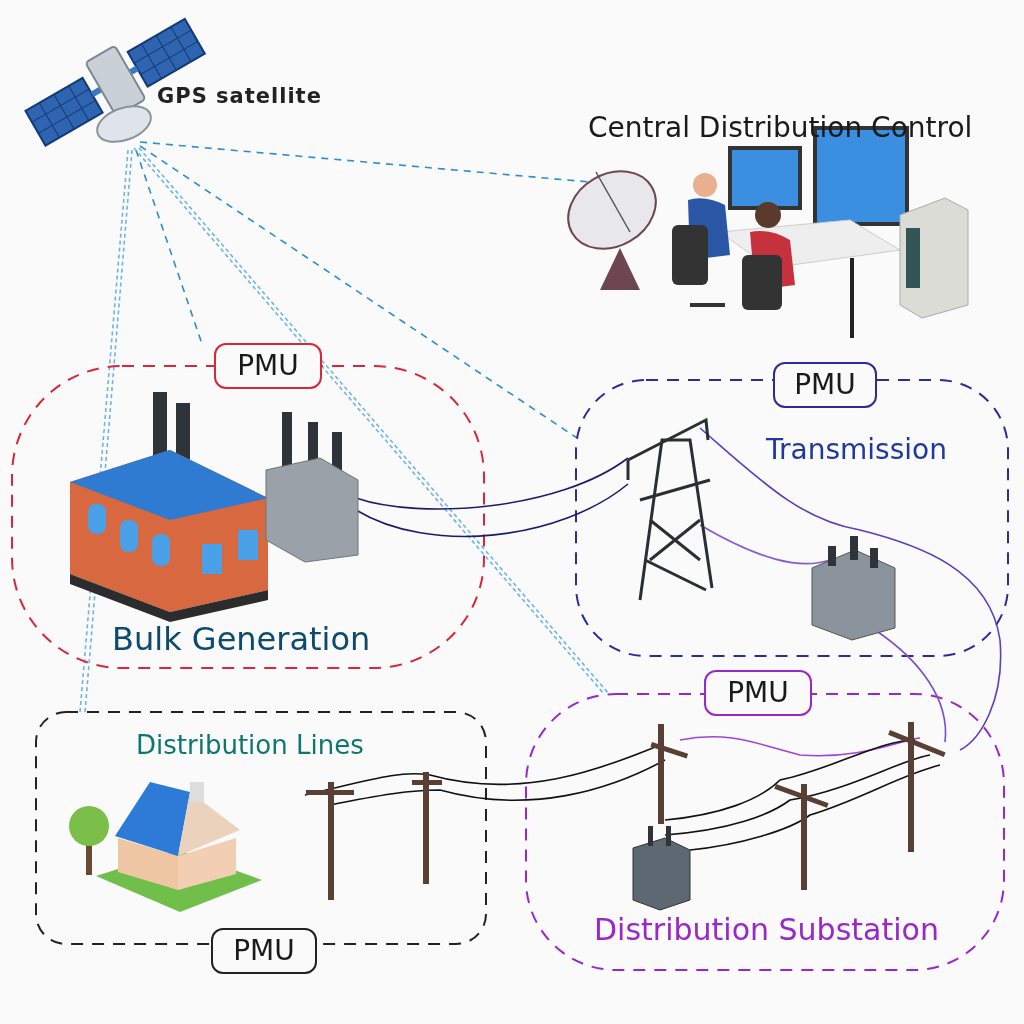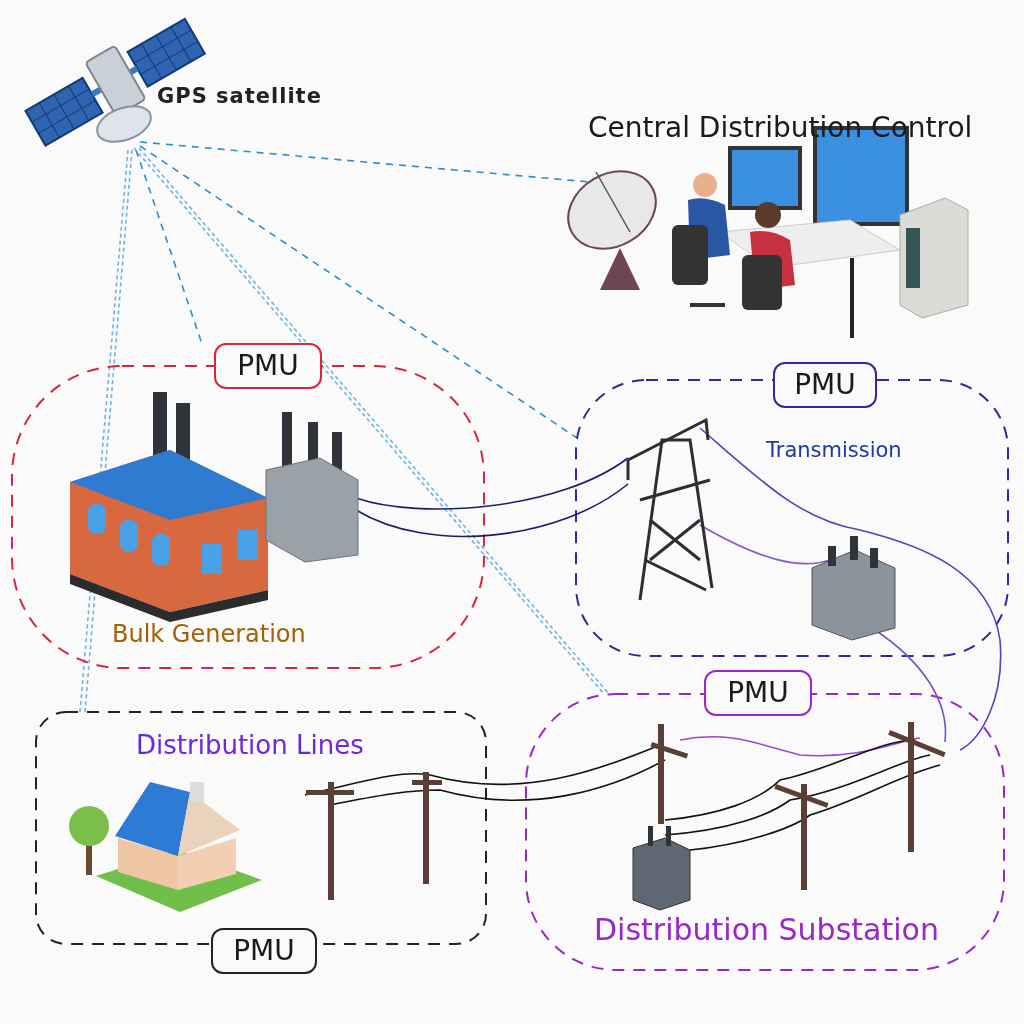--- a/index.html
+++ b/index.html
@@ -2,23 +2,23 @@
 <html><head>
 <meta charset="utf-8">
 <style>
   html,body{margin:0;padding:0;background:#fafafa;}
   body{width:1024px;height:1024px;position:relative;overflow:hidden;font-family:"DejaVu Sans","Liberation Sans",sans-serif;}
   svg.scene{position:absolute;left:0;top:0;}
   .label{position:absolute;white-space:nowrap;}
   .sat-label{left:157px;top:76px;font-size:21px;color:#222;letter-spacing:1px;font-weight:700;margin-top:8px;}
   .ctrl-title{left:588px;top:90px;font-size:28px;color:#1a1a1a;font-weight:500;margin-top:21px;}
   .pmu{position:absolute;background:#fafafa;border:2px solid;border-radius:12px;font-size:28px;color:#1a1a1a;text-align:center;line-height:46px;height:46px;box-sizing:border-box;line-height:42px;}
-  .bulk-title{left:112px;top:620px;font-size:24px;color:#a16207;}
-  .trans-title{left:766px;top:430px;font-size:21px;color:#1f3a9e;text-align:left;line-height:40px;}
-  .dist-lines-title{left:136px;top:730px;font-size:26px;color:#6d28d9;}
+  .bulk-title{left:112px;top:620px;font-size:32px;color:#0c4a6e;}
+  .trans-title{left:766px;top:430px;font-size:28px;color:#1f3a9e;text-align:left;line-height:40px;}
+  .dist-lines-title{left:136px;top:730px;font-size:26px;color:#0f766e;}
   .sub-title{left:594px;top:912px;font-size:30px;color:#9a28c8;}
 </style>
 </head>
 <body>
 
 <svg class="scene" width="1024" height="1024" viewBox="0 0 1024 1024">
 
   <g fill="none" stroke="#2a8fd0" stroke-width="1.6" stroke-dasharray="7 6">
     <line x1="140" y1="142" x2="590" y2="182"></line>
     <line x1="136" y1="150" x2="202" y2="344"></line>

